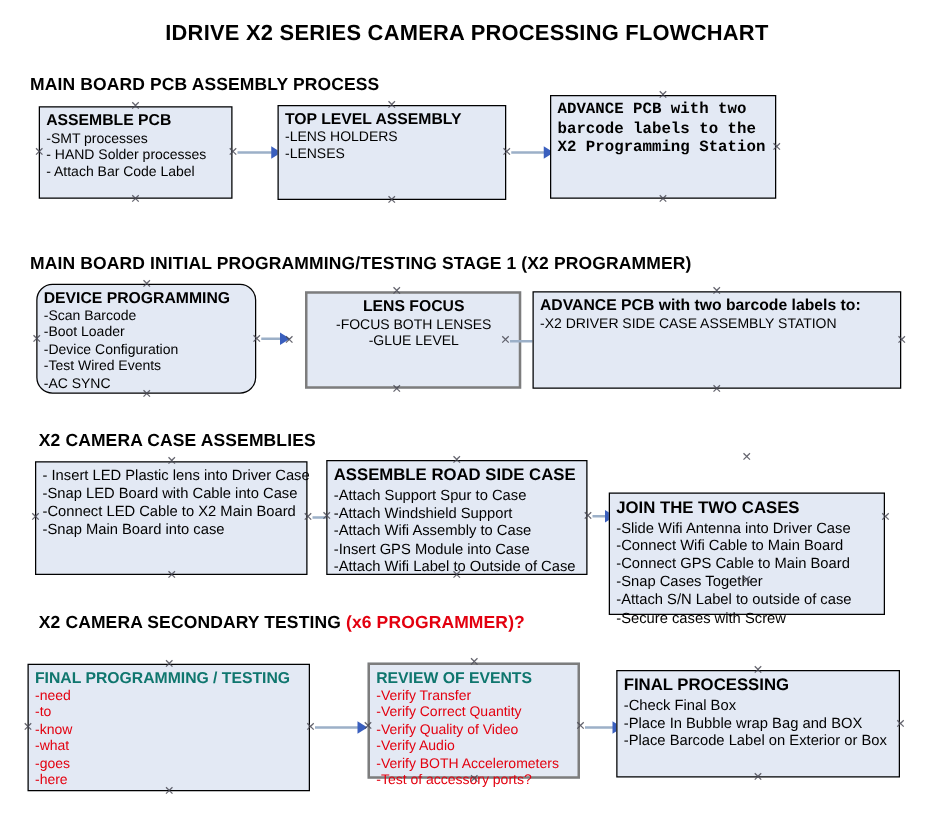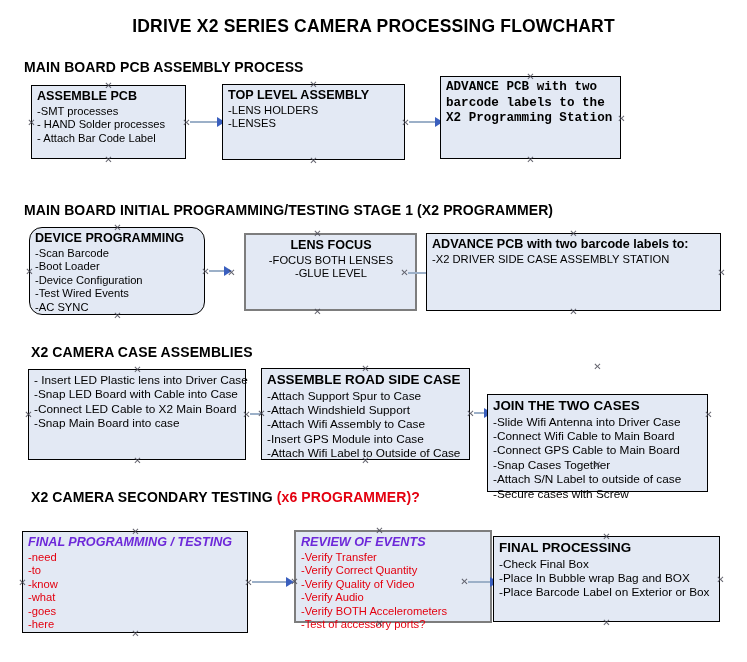--- a/index.html
+++ b/index.html
@@ -32,21 +32,21 @@
   .node.thick{border:2.4px solid #7d7d7d;}
   .node .hd{
     font-weight:bold;font-size:12.6px;line-height:14.5px;
     white-space:nowrap;margin-bottom:1px;
   }
   .node .ln{
     font-size:11.2px;line-height:13.6px;white-space:nowrap;
   }
   .node.big .hd{font-size:13.4px;line-height:15.5px;}
   .node.big .ln{font-size:11.8px;line-height:14.4px;}
-  .node.red .hd{color:#6d28d9;font-style:italic;}
+  .node.red .hd{color:#0f766e;}
   .node.red .ln{color:#e3000f;}
   .node.overflow{overflow:visible;}
 
   
   .conn{position:absolute;height:2px;background:#9cb0c8;}
   .arrowhead{
     position:absolute;width:0;height:0;
     border-top:5px solid transparent;border-bottom:5px solid transparent;
     border-left:8px solid #3a5fbe;
   }
@@ -206,21 +206,21 @@
     <div class="ln">-here</div>
   </div>
   <div class="handle" style="left:131px;top:527px;"></div>
   <div class="handle" style="left:131px;top:629px;"></div>
   <div class="handle" style="left:18px;top:578px;"></div>
   <div class="handle" style="left:244px;top:578px;"></div>
 
   <div class="conn" style="left:252px;top:581px;width:36px;"></div>
   <div class="arrowhead" style="left:286px;top:577px;"></div>
 
-  <div class="node thick red overflow" style="left:294px;top:530px;width:198px;height:93px;">
+  <div class="node thick red overflow" style="left:294px;top:530px;width:170px;height:93px;">
     <div class="hd">REVIEW OF EVENTS</div>
     <div class="ln">-Verify Transfer</div>
     <div class="ln">-Verify Correct Quantity</div>
     <div class="ln">-Verify Quality of Video</div>
     <div class="ln">-Verify Audio</div>
     <div class="ln">-Verify BOTH Accelerometers</div>
     <div class="ln">-Test of accessory ports?</div>
   </div>
   <div class="handle" style="left:375px;top:526px;"></div>
   <div class="handle" style="left:375px;top:619px;"></div>

